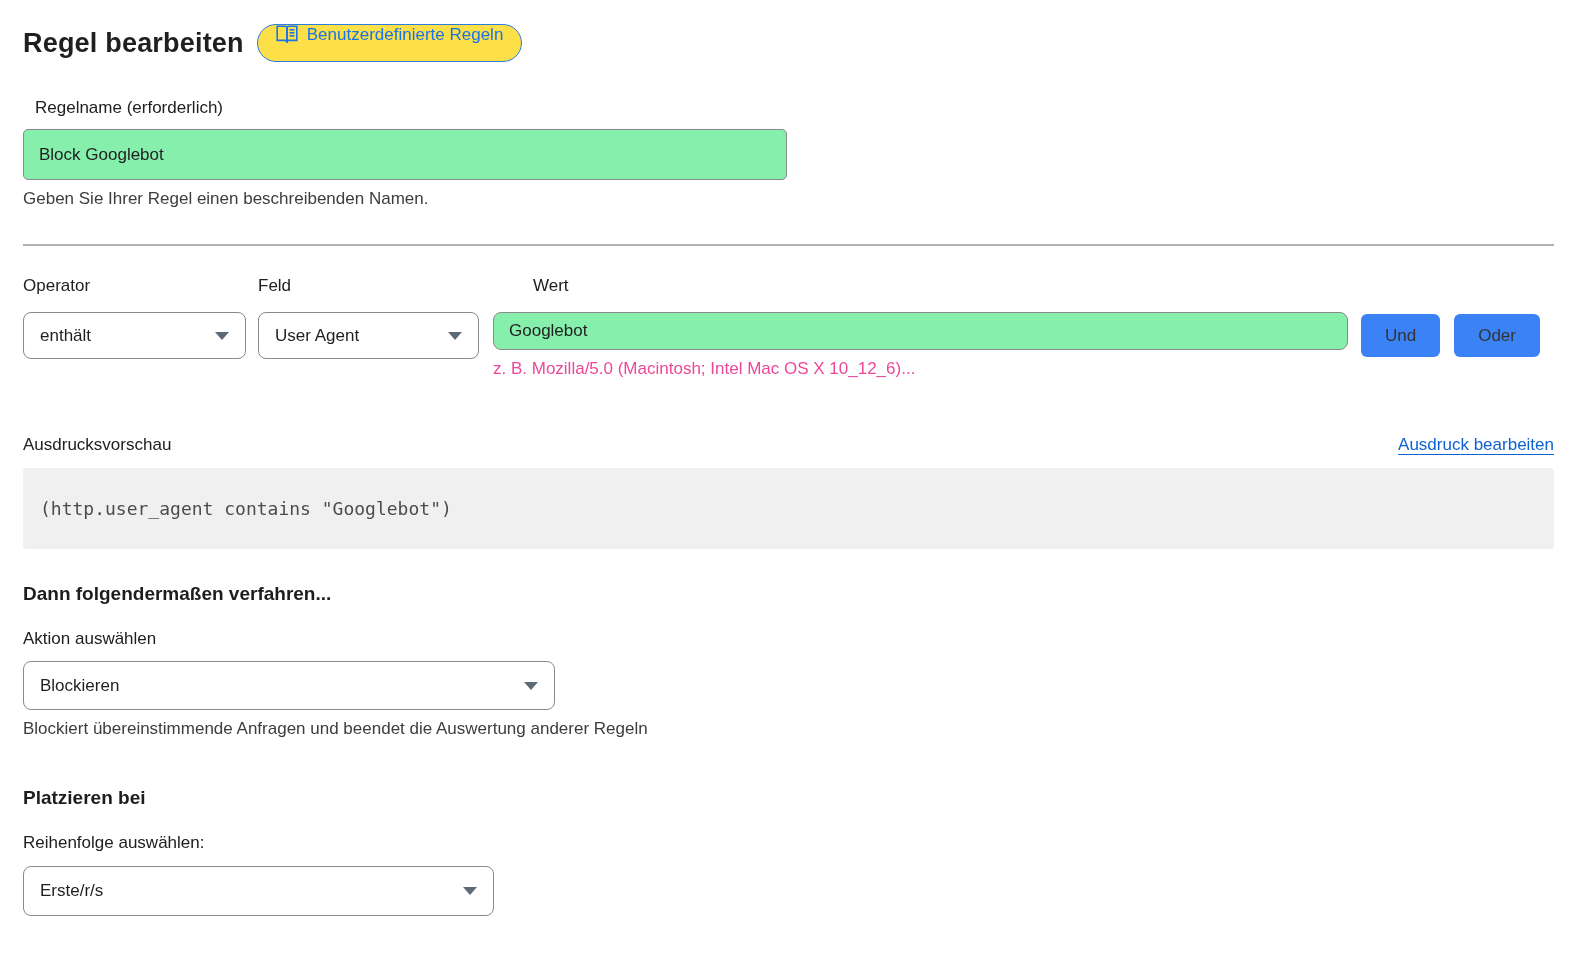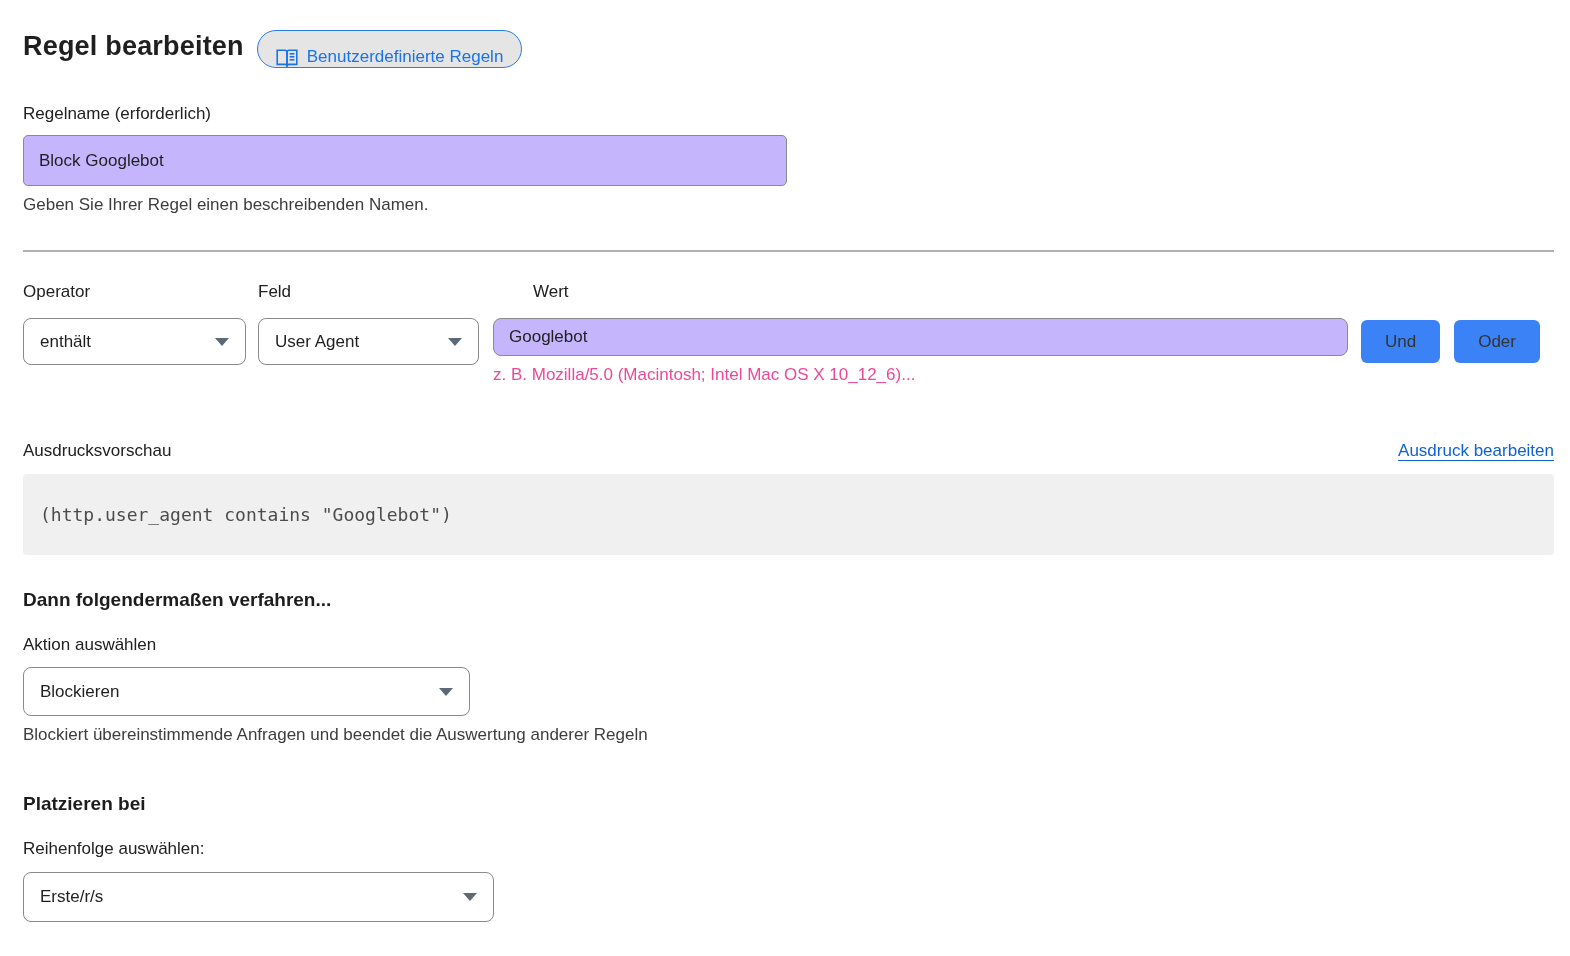--- a/index.html
+++ b/index.html
@@ -22,31 +22,30 @@
     gap: 13px;
   }
   .page-title {
     font-size: 27px;
     font-weight: 700;
     color: #1f1f1f;
     letter-spacing: 0.2px;
   }
   .docs-badge {
     display: inline-flex;
-    align-items: flex-end;
+    align-items: flex-start;
     gap: 9px;
     height: 38px;
     padding: 0 18px;
     border: 1.5px solid #2a7de1;
     border-radius: 19px;
-    background: #e5e5e5;
+    background: #fde047;
     color: #1a73e8;
     font-size: 17px;
     cursor: pointer;
-    margin-top: 6px;
   }
   .docs-badge svg { display: block; }
 
   
   .field-label {
     font-size: 17px;
     color: #212121;
     line-height: 20px;
   }
   .helper-text {
@@ -55,21 +54,21 @@
     line-height: 20px;
   }
   .text-input {
     display: block;
     border: 1px solid #8a8a8a;
     border-radius: 5px;
     font-family: "Liberation Sans", sans-serif;
     font-size: 17px;
     color: #1f1f1f;
     padding: 0 15px;
-    background: #c4b5fd;
+    background: #86efac;
     outline: none;
   }
   .select-box {
     display: flex;
     align-items: center;
     justify-content: space-between;
     border: 1px solid #8a8a8a;
     border-radius: 8px;
     background: #fff;
     font-size: 17px;
@@ -80,21 +79,21 @@
   .caret {
     width: 0; height: 0;
     border-left: 7px solid transparent;
     border-right: 7px solid transparent;
     border-top: 8px solid #5d6a76;
     margin-left: 10px;
     flex: 0 0 auto;
   }
 
   
-  .rule-name-label { margin-top: 36px; }
+  .rule-name-label { margin-top: 36px; margin-left: 12px; }
   .rule-name-input {
     margin-top: 11px;
     width: 764px;
     height: 51px;
   }
   .rule-name-helper { margin-top: 9px; }
 
   .divider {
     border: none;
     border-top: 2px solid #b1b1b1;
@@ -160,21 +159,21 @@
   
   .section-heading {
     font-size: 19px;
     font-weight: 700;
     color: #1d1d1d;
   }
   .action-heading { margin-top: 34px; }
   .action-label { margin-top: 24px; }
   .action-select {
     margin-top: 12px;
-    width: 447px;
+    width: 532px;
     height: 49px;
   }
   .action-helper { margin-top: 9px; }
 
   
   .placement-heading { margin-top: 48px; }
   .placement-label { margin-top: 24px; }
   .placement-select {
     margin-top: 13px;
     width: 471px;

